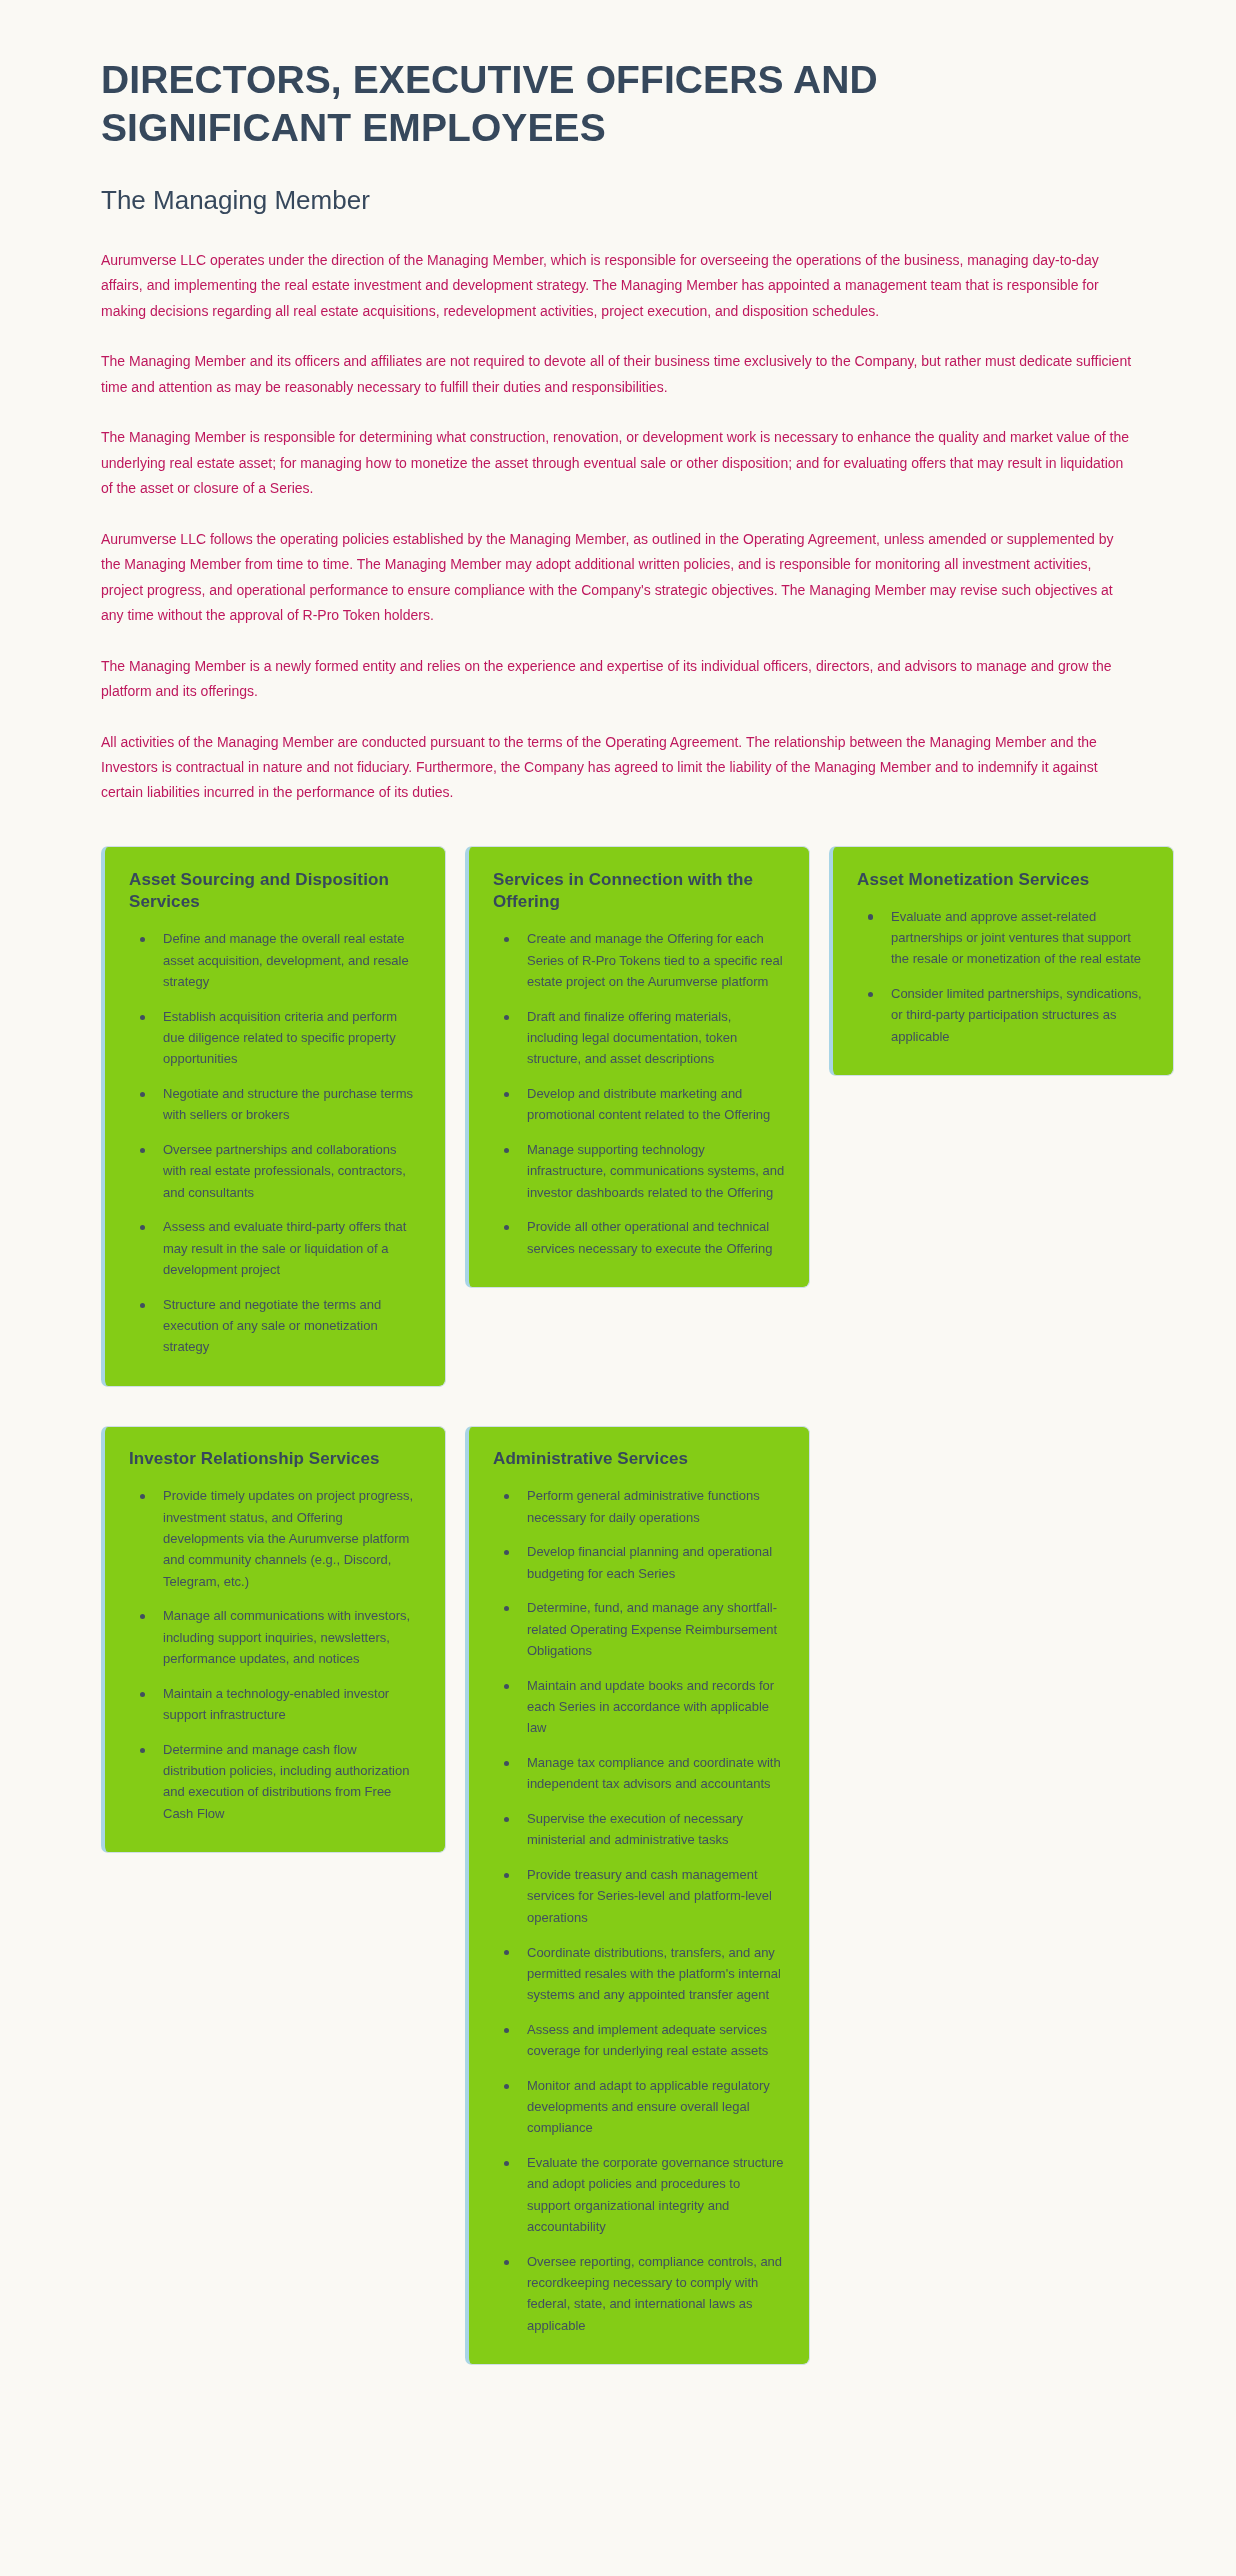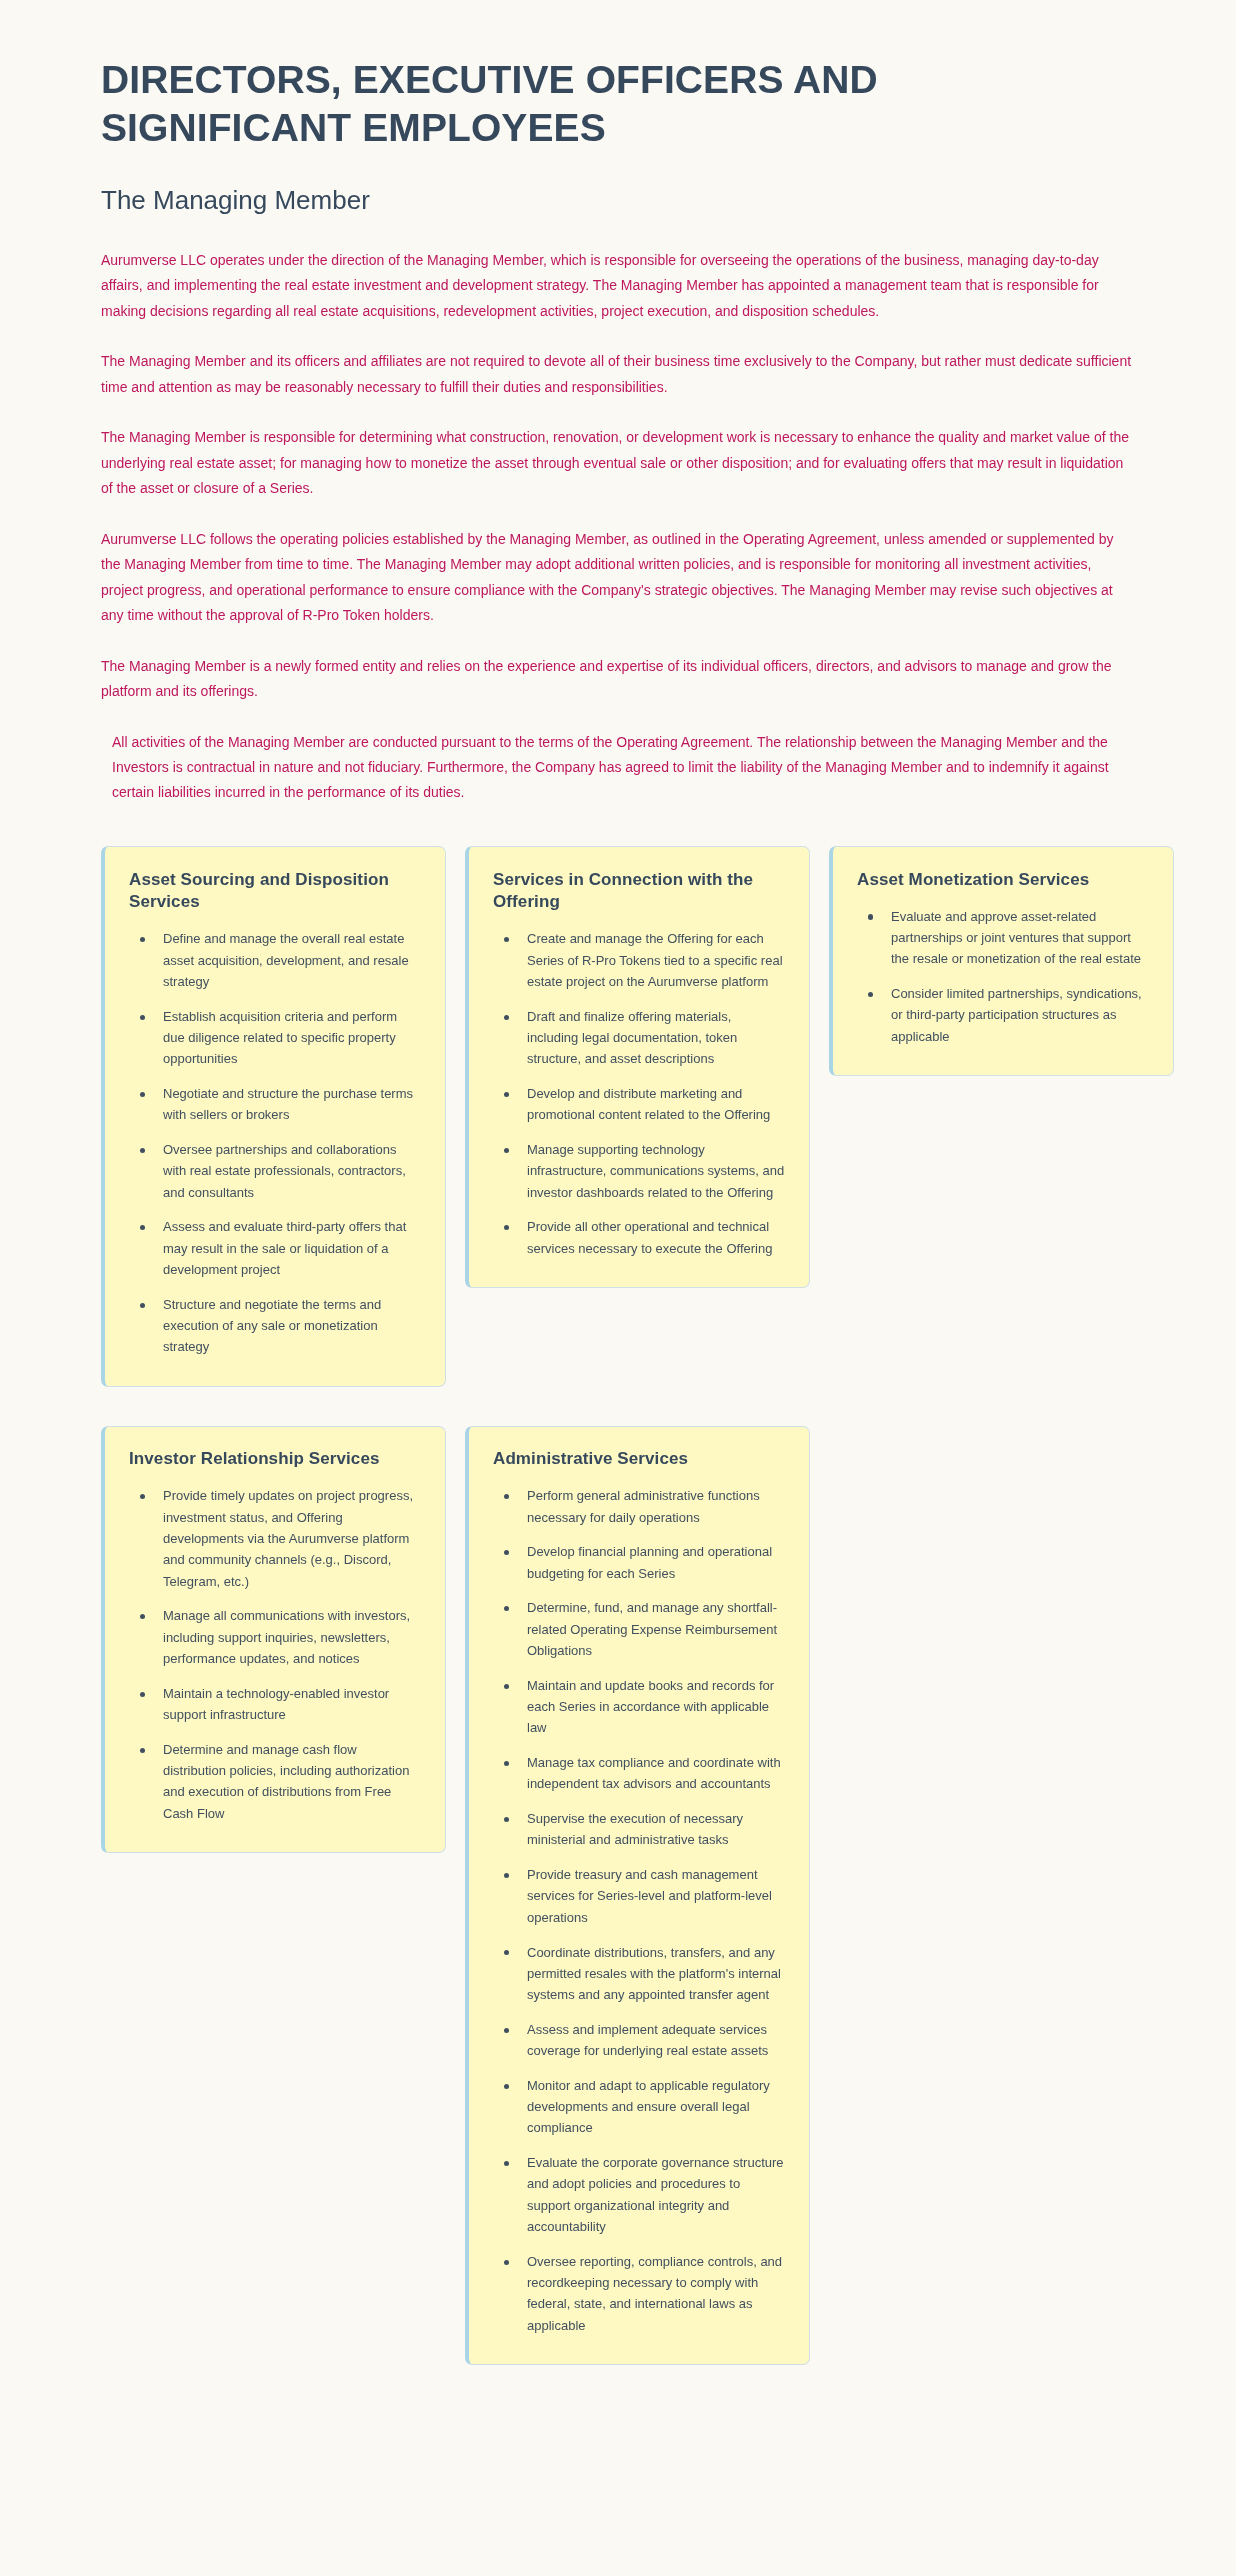--- a/index.html
+++ b/index.html
@@ -46,35 +46,35 @@
   .body-copy {
     max-width: 1036px;
   }
   .body-copy p {
     font-size: 14px;
     line-height: 1.82;
     font-weight: 400;
     color: #be185d;
     margin: 0 0 25px 0;
   }
-  .body-copy p:last-child { margin-bottom: 0; margin-left: 11px; }
+  .body-copy p:last-child { margin-bottom: 0; }
 
   
   .card-grid {
     display: grid;
     grid-template-columns: repeat(3, 345px);
     column-gap: 19px;
     row-gap: 39px;
     margin-top: 40px;
     align-items: start;
   }
 
   .svc-card {
     box-sizing: border-box;
-    background: #fef9c3;
+    background: #84cc16;
     border: 1.5px solid #cfdfe7;
     border-left: 4.6px solid #a9d5e6;
     border-radius: 7.2px;
     padding: 21.6px 24px 28px 24px;
   }
 
   .svc-card-title {
     font-size: 17px;
     line-height: 1.34;
     font-weight: 700;

